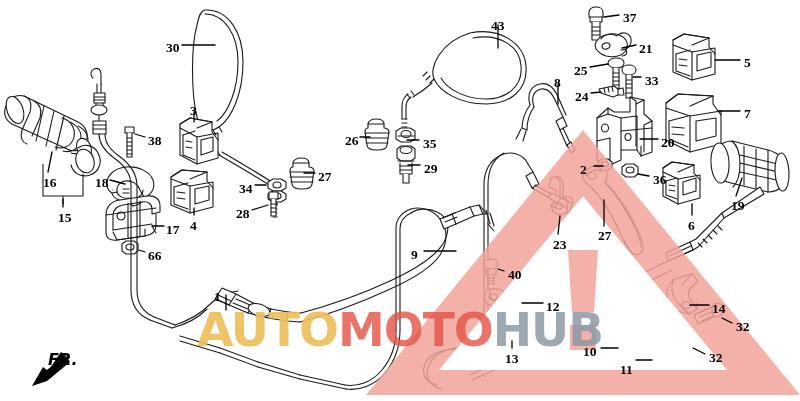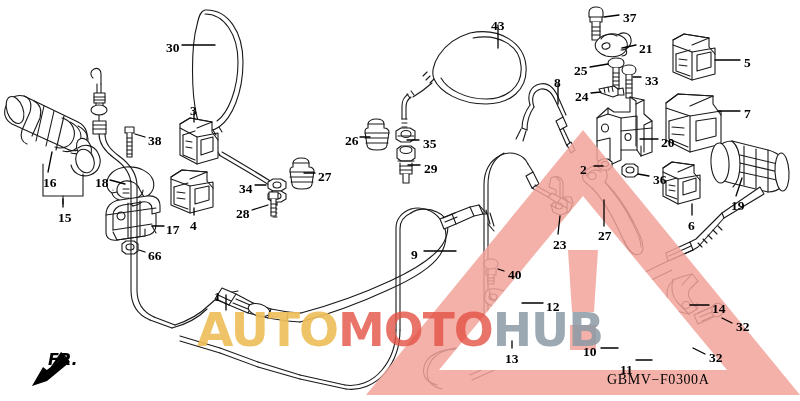--- a/index.html
+++ b/index.html
@@ -610,15 +610,14 @@
       <span class="cal" style="left: 423px; top: 137px;">35</span>
       <span class="cal" style="left: 653px; top: 173px;">36</span>
       <span class="cal" style="left: 623px; top: 11px;">37</span>
       <span class="cal" style="left: 148px; top: 134px;">38</span>
       <span class="cal" style="left: 148px; top: 249px;">66</span>
       <span class="cal" style="left: 508px; top: 268px;">40</span>
     </div>
 
   <span class="fr" style="left:48px;top:350px;">FR.</span>
 
-  <span class="pn" style="left:607px;top:372px;">GBMV−F0300A</span>
 
 </div>
 
 </body></html>

